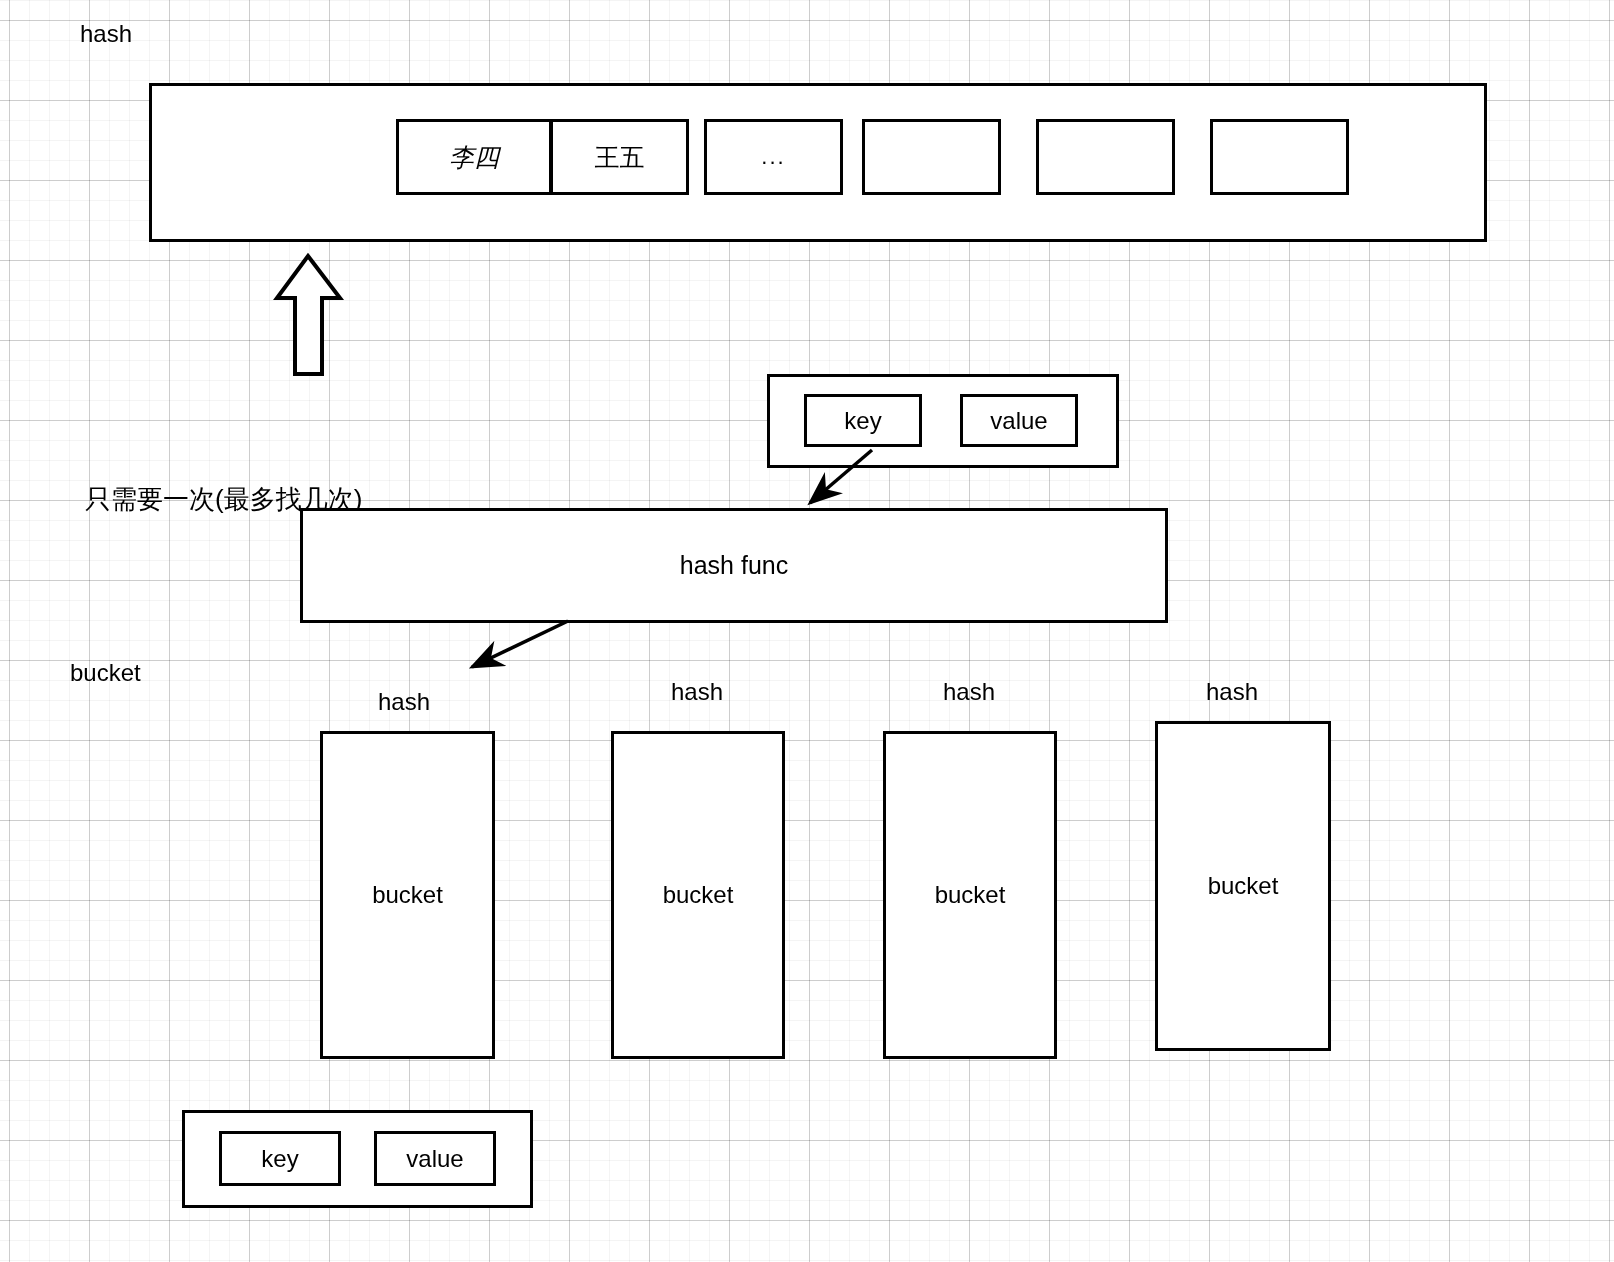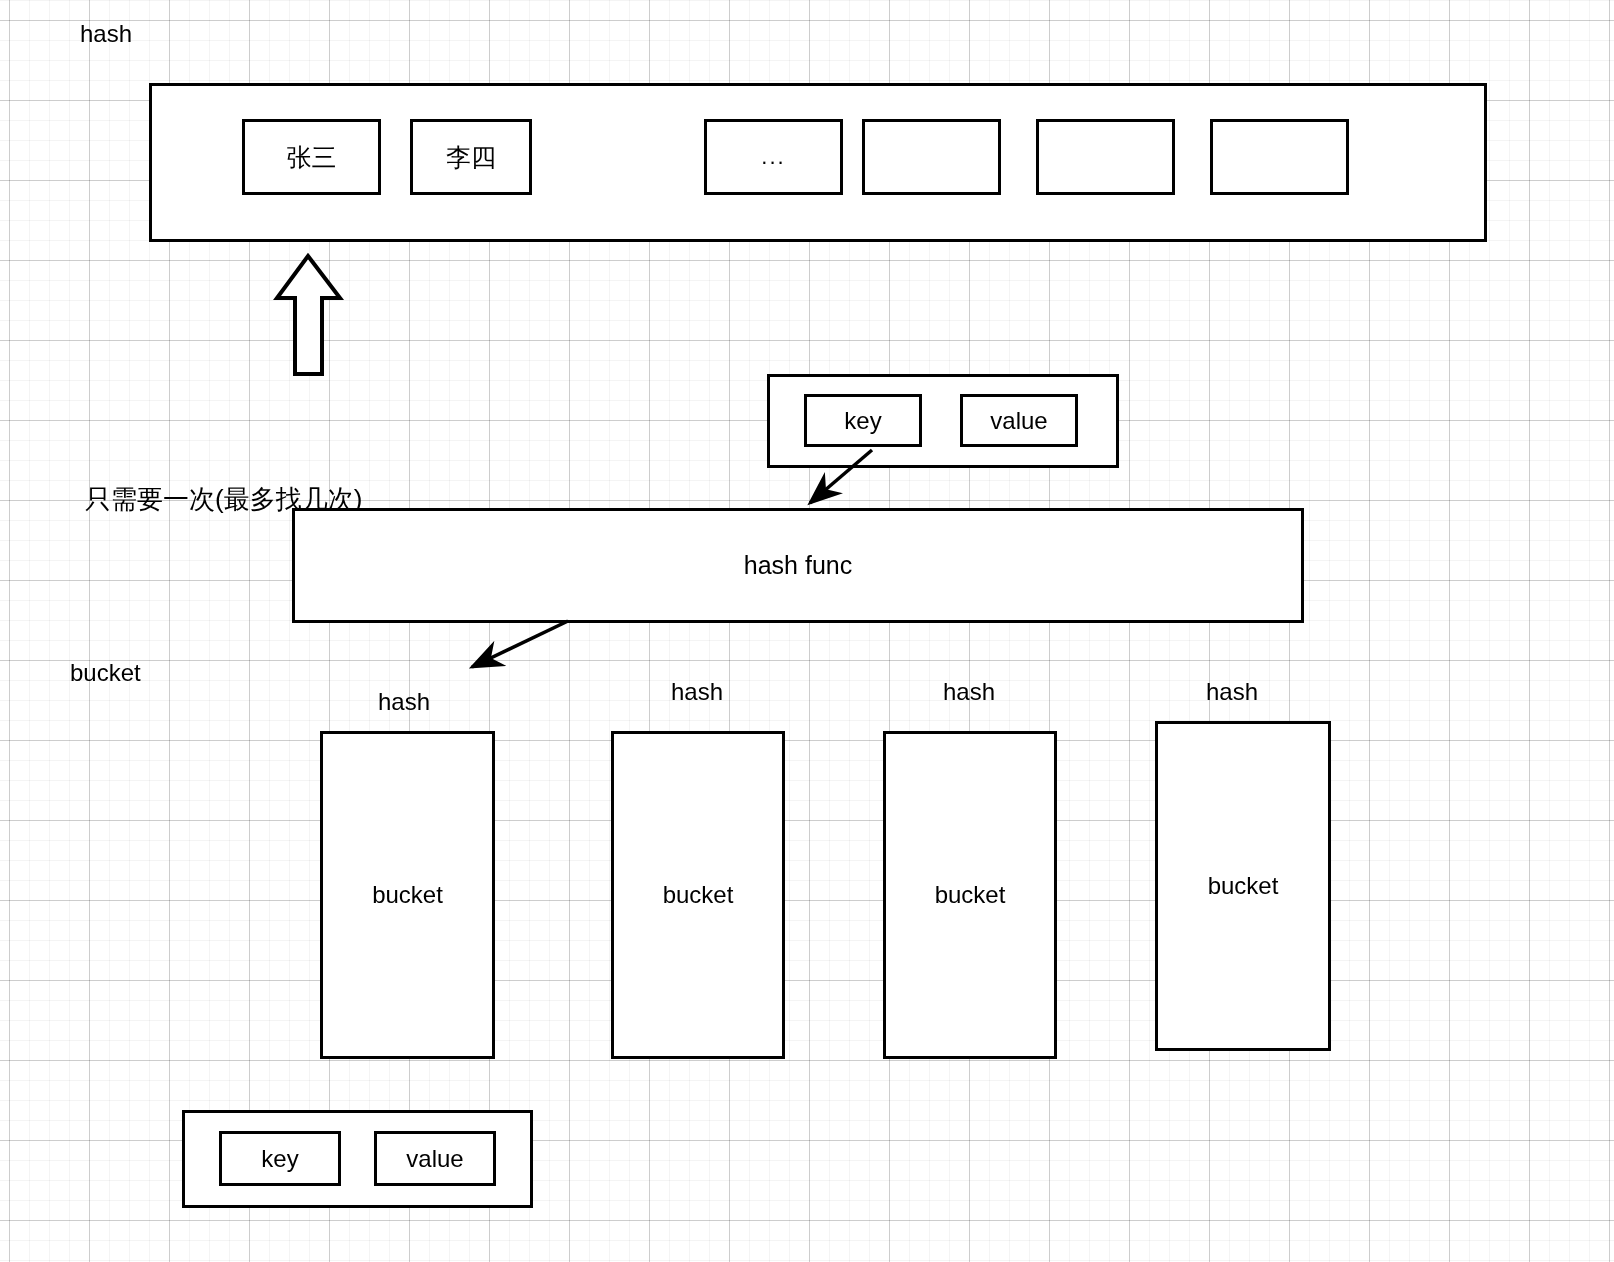--- a/index.html
+++ b/index.html
@@ -84,25 +84,25 @@
 </style>
 </head>
 <body>
 
 <div id="canvas">
 
   <div class="lbl" style="left:80px; top:22px; font-size:24px;">hash</div>
 
   <div class="box" style="left:149px; top:83px; width:1338px; height:159px;"></div>
 
-  <div class="cellbox" style="left:242px; top:119px; width:139px; height:76px;">
-    <span>张三</span>
+  <div class="cellbox" style="left:396px; top:119px; width:156px; height:76px;font-style:italic;">
+    <span>李四</span>
   </div>
-  <div class="cellbox" style="left:410px; top:119px; width:122px; height:76px;">
-    <span>李四</span>
+  <div class="cellbox" style="left:550px; top:119px; width:139px; height:76px;">
+    <span>王五</span>
   </div>
   <div class="cellbox" style="left:704px; top:119px; width:139px; height:76px;">
     <span style="font-size:22px; letter-spacing:2px;">...</span>
   </div>
   <div class="cellbox" style="left:862px; top:119px; width:139px; height:76px;">
     <span></span>
   </div>
   <div class="cellbox" style="left:1036px; top:119px; width:139px; height:76px;">
     <span></span>
   </div>
@@ -113,21 +113,21 @@
   <div class="lbl" style="left:85px; top:447px; font-size:26px;margin-top:39px;">只需要一次(最多找几次)</div>
 
   <div class="kvwrap" style="left:767px; top:374px; width:352px; height:94px;"></div>
   <div class="cellbox" style="left:804px; top:394px; width:118px; height:53px; font-size:24px;">
     <span>key</span>
   </div>
   <div class="cellbox" style="left:960px; top:394px; width:118px; height:53px; font-size:24px;">
     <span>value</span>
   </div>
 
-  <div class="hashfuncbox" style="left:292px; top:508px; width:1012px; height:115px;">
+  <div class="hashfuncbox" style="left:300px; top:508px; width:868px; height:115px;">
     <span>hash func</span>
   </div>
 
   <div class="lbl" style="left:70px; top:661px; font-size:24px;">bucket</div>
 
   <div class="lbl" style="left:378px; top:690px; font-size:24px;">hash</div>
   <div class="lbl" style="left:671px; top:680px; font-size:24px;">hash</div>
   <div class="lbl" style="left:943px; top:680px; font-size:24px;">hash</div>
   <div class="lbl" style="left:1206px; top:680px; font-size:24px;">hash</div>
 

